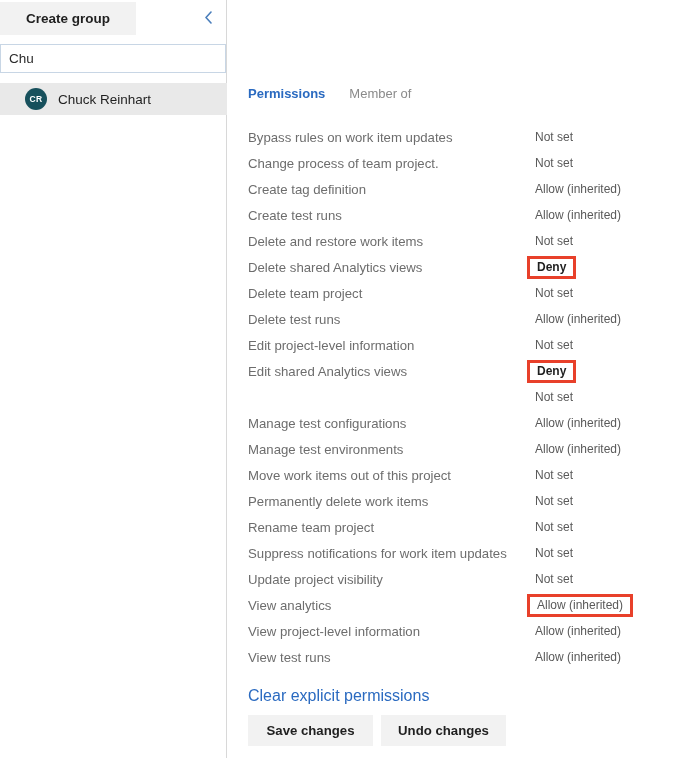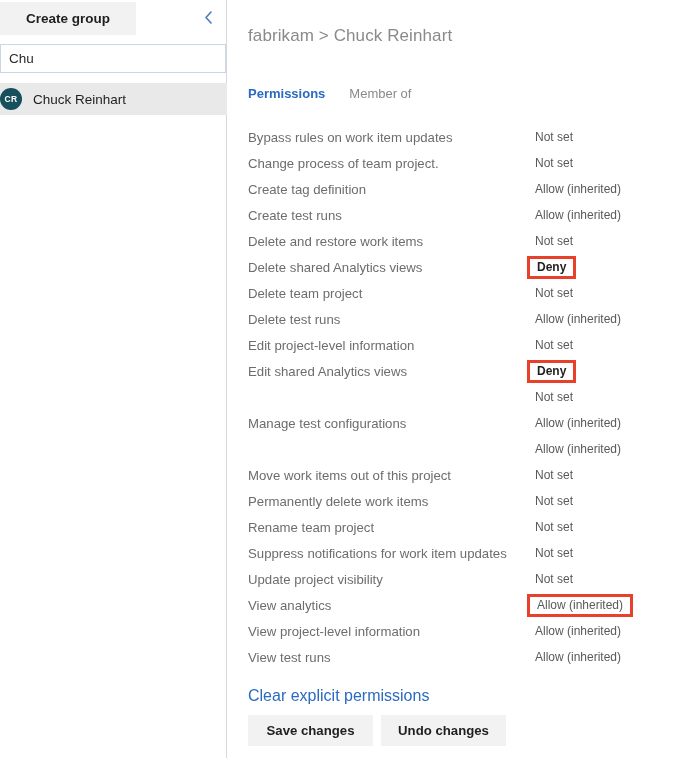--- a/index.html
+++ b/index.html
@@ -88,20 +88,21 @@
   .search-input::placeholder { color: #9a9a9a; }
 
   .result-row {
     position: absolute;
     left: 0; top: 83px;
     width: 227px;
     height: 32px;
     background: #e9e9e9;
     display: flex;
     align-items: center;
+    padding-left: 25px;
     cursor: pointer;
   }
 
   .avatar {
     width: 22px; height: 22px;
     border-radius: 50%;
     background: #17505c;
     color: #ffffff;
     font-size: 8.5px;
     font-weight: bold;
@@ -255,21 +256,20 @@
 
     <div class="result-row">
       <div class="avatar">CR</div>
       <div class="result-name">Chuck Reinhart</div>
     </div>
 
   </div>
 
   <div id="main">
 
-    <div class="breadcrumb">fabrikam &gt; Chuck Reinhart</div>
 
     <div class="tabs">
       <button class="tab active">Permissions</button>
       <button class="tab">Member of</button>
     </div>
 
     <div class="perm-list" id="perm-list">
         <div class="perm-row">
           <div class="perm-label">Bypass rules on work item updates</div>
           <div class="perm-value">Not set</div>
@@ -311,20 +311,21 @@
           <div class="perm-value strong">Deny</div>
         </div>
         <div class="perm-row">
           <div class="perm-value">Not set</div>
         </div>
         <div class="perm-row">
           <div class="perm-label">Manage test configurations</div>
           <div class="perm-value">Allow (inherited)</div>
         </div>
         <div class="perm-row">
+          <div class="perm-label">Manage test environments</div>
           <div class="perm-value">Allow (inherited)</div>
         </div>
         <div class="perm-row">
           <div class="perm-label">Move work items out of this project</div>
           <div class="perm-value">Not set</div>
         </div>
         <div class="perm-row">
           <div class="perm-label">Permanently delete work items</div>
           <div class="perm-value">Not set</div>
         </div>

